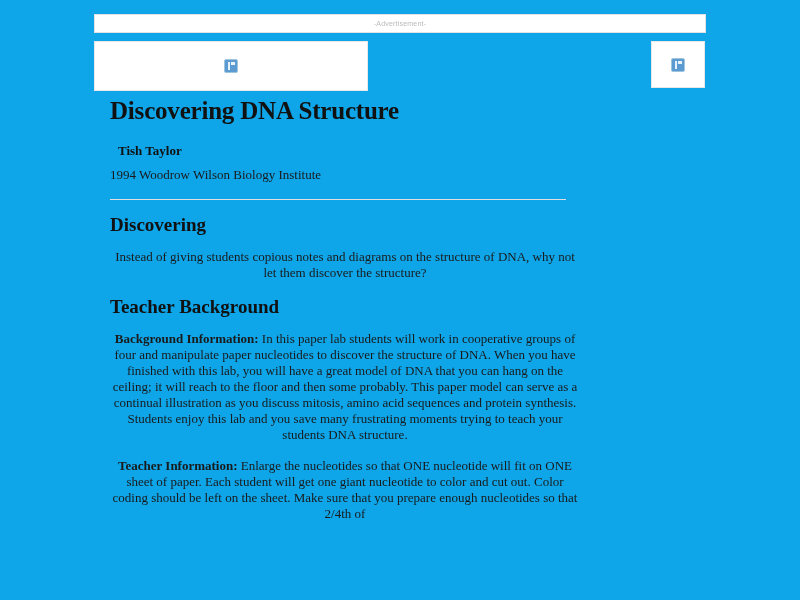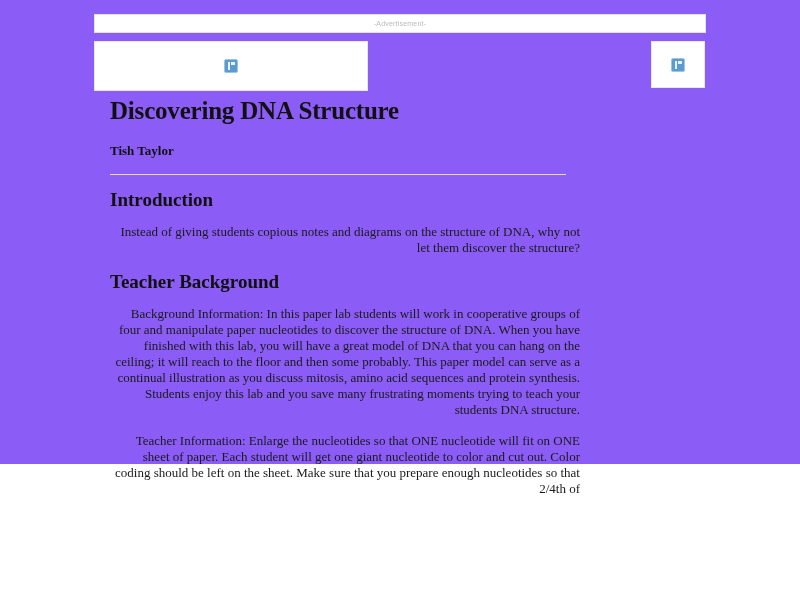--- a/index.html
+++ b/index.html
@@ -11,22 +11,22 @@
     overflow: hidden;
   }
   body {
     font-family: "Liberation Serif", serif;
     color: #1a1a1a;
   }
 
   .page {
     position: relative;
     width: 800px;
-    height: 464px;
-    background: #8b5cf6;
+    height: 600px;
+    background: #0ea5e9;
   }
 
   
   .ad-leaderboard {
     position: absolute;
     left: 94px;
     top: 14px;
     width: 612px;
     height: 19px;
     border: 1px solid #e2e2e2;
@@ -113,21 +113,21 @@
     line-height: 1.12;
     margin: 0 0 18px 0;
     color: #111111;
     letter-spacing: -0.2px;
   }
 
   .byline-author {
     font-size: 13px;
     font-weight: bold;
     line-height: 1.25;
-    margin: 0;
+    margin: 8px;
     color: #111111;
   }
   .byline-affiliation {
     font-size: 13px;
     line-height: 1.3;
     margin: 0;
     color: #1a1a1a;
   }
 
   .rule {
@@ -144,25 +144,25 @@
     margin: 14px 0 13px 0;
     line-height: 1.15;
     color: #111111;
   }
 
   p.body-text {
     font-size: 13px;
     line-height: 1.23;
     margin: 0 0 15px 0;
     color: #1a1a1a;
-    text-align: right;
+    text-align: center;
   }
 
   p.body-text .lead {
-    font-weight: normal;
+    font-weight: bold;
   }
 
   .intro-para { margin-bottom: 10px; }
 </style>
 </head>
 <body>
 
 <div class="page">
 
   <div class="ad-leaderboard">
@@ -175,24 +175,25 @@
 
   <div class="ad-box ad-box-right">
     <span class="broken-image-icon"></span>
   </div>
 
   <div class="article">
 
     <h1 class="doc-title">Discovering DNA Structure</h1>
 
     <p class="byline-author">Tish Taylor</p>
+    <p class="byline-affiliation">1994 Woodrow Wilson Biology Institute</p>
 
     <hr class="rule">
 
-    <h2 class="section-heading">Introduction</h2>
+    <h2 class="section-heading">Discovering</h2>
     <p class="body-text intro-para">
       <span>Instead of giving students copious notes and diagrams on the structure of DNA, why not let them discover the structure?</span>
     </p>
 
     <h2 class="section-heading">Teacher Background</h2>
 
     <p class="body-text">
       <span class="lead">Background Information:</span><span> In this paper lab students will work in cooperative groups of four and manipulate paper nucleotides to discover the structure of DNA. When you have finished with this lab, you will have a great model of DNA that you can hang on the ceiling; it will reach to the floor and then some probably. This paper model can serve as a continual illustration as you discuss mitosis, amino acid sequences and protein synthesis. Students enjoy this lab and you save many frustrating moments trying to teach your students DNA structure.</span>
     </p>
 

